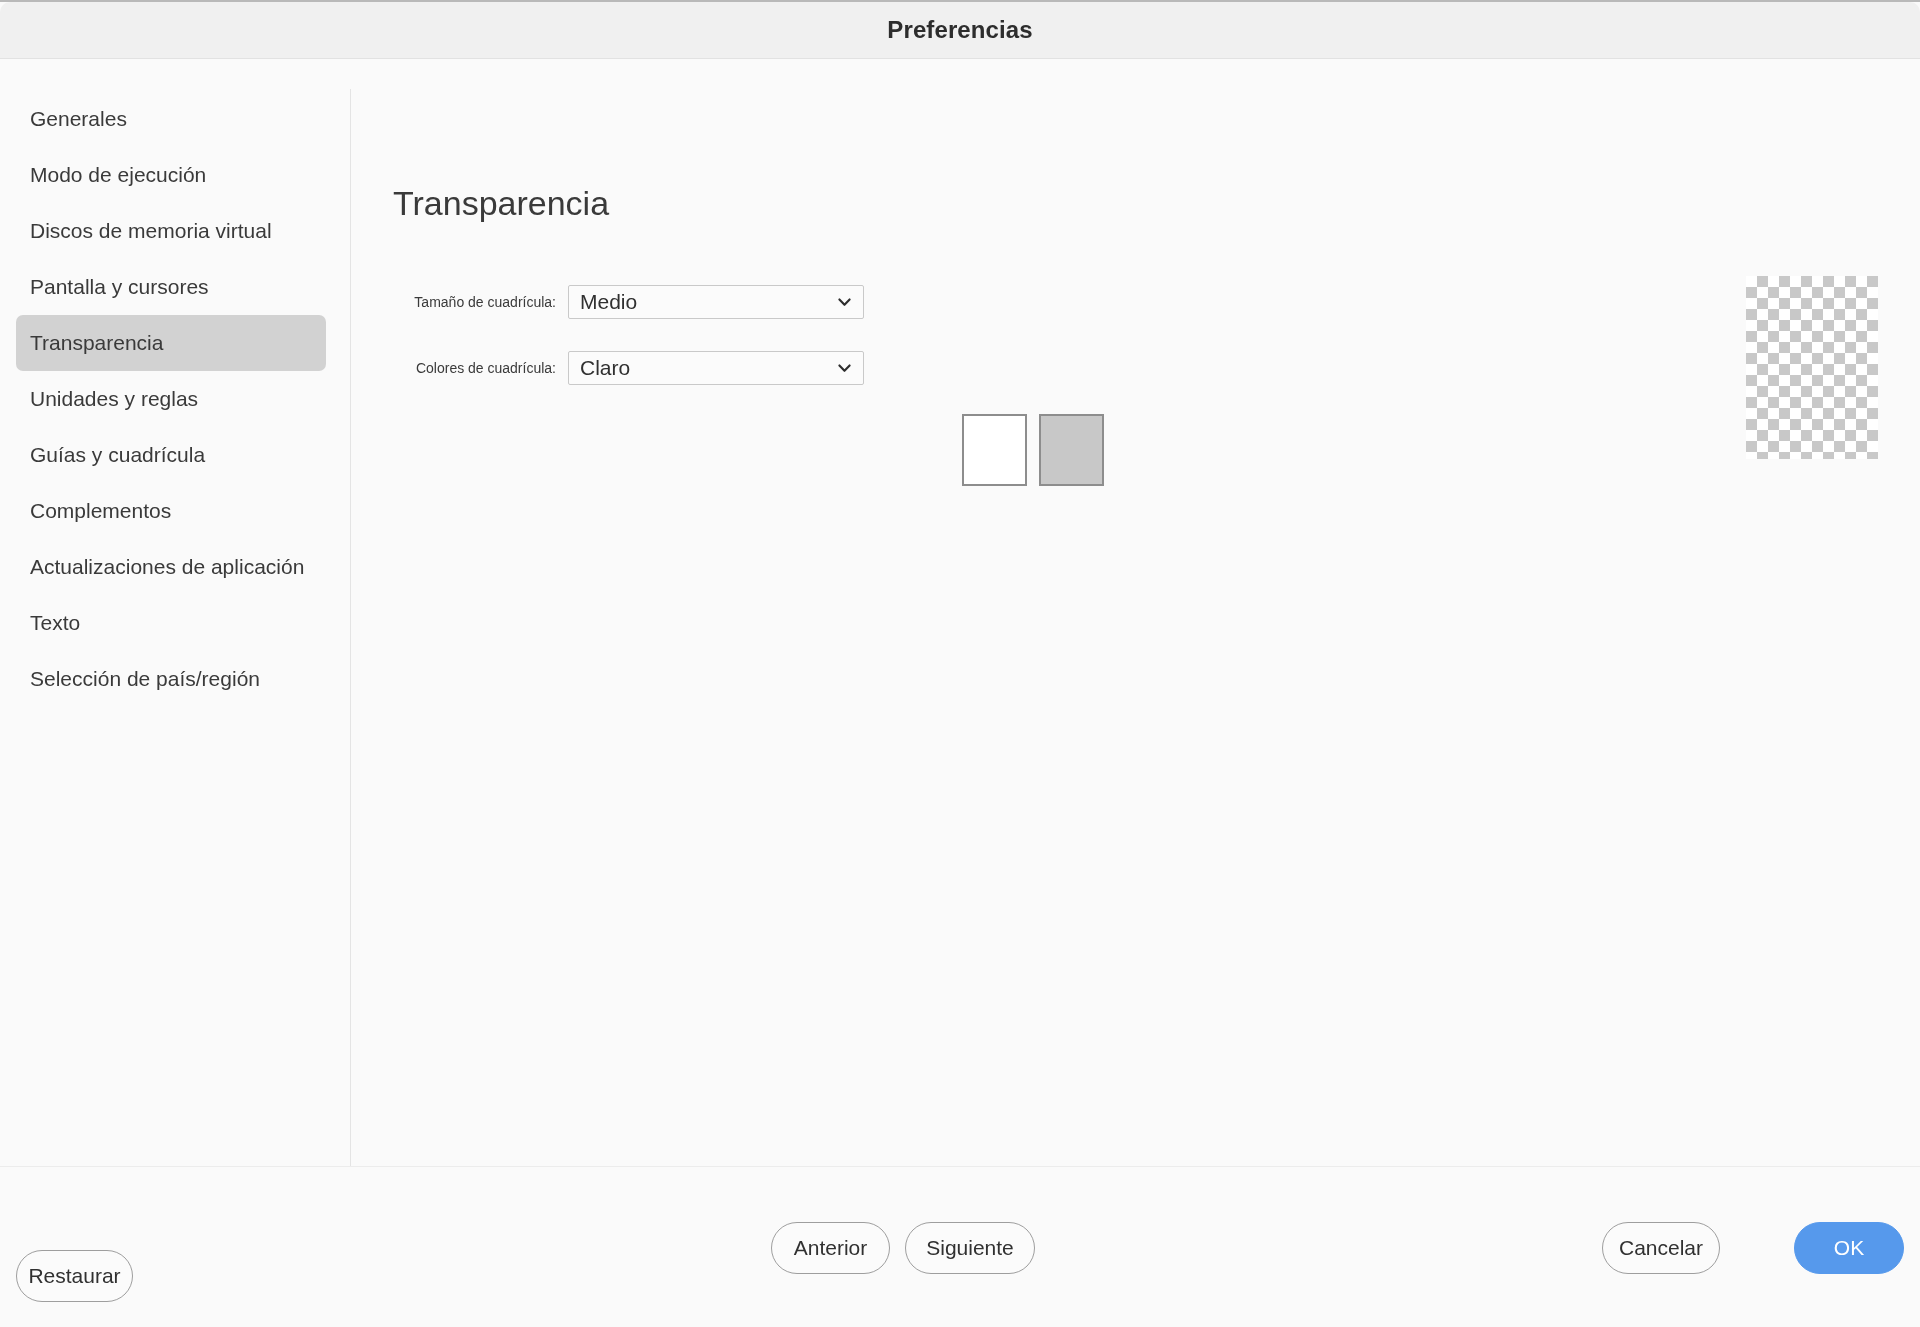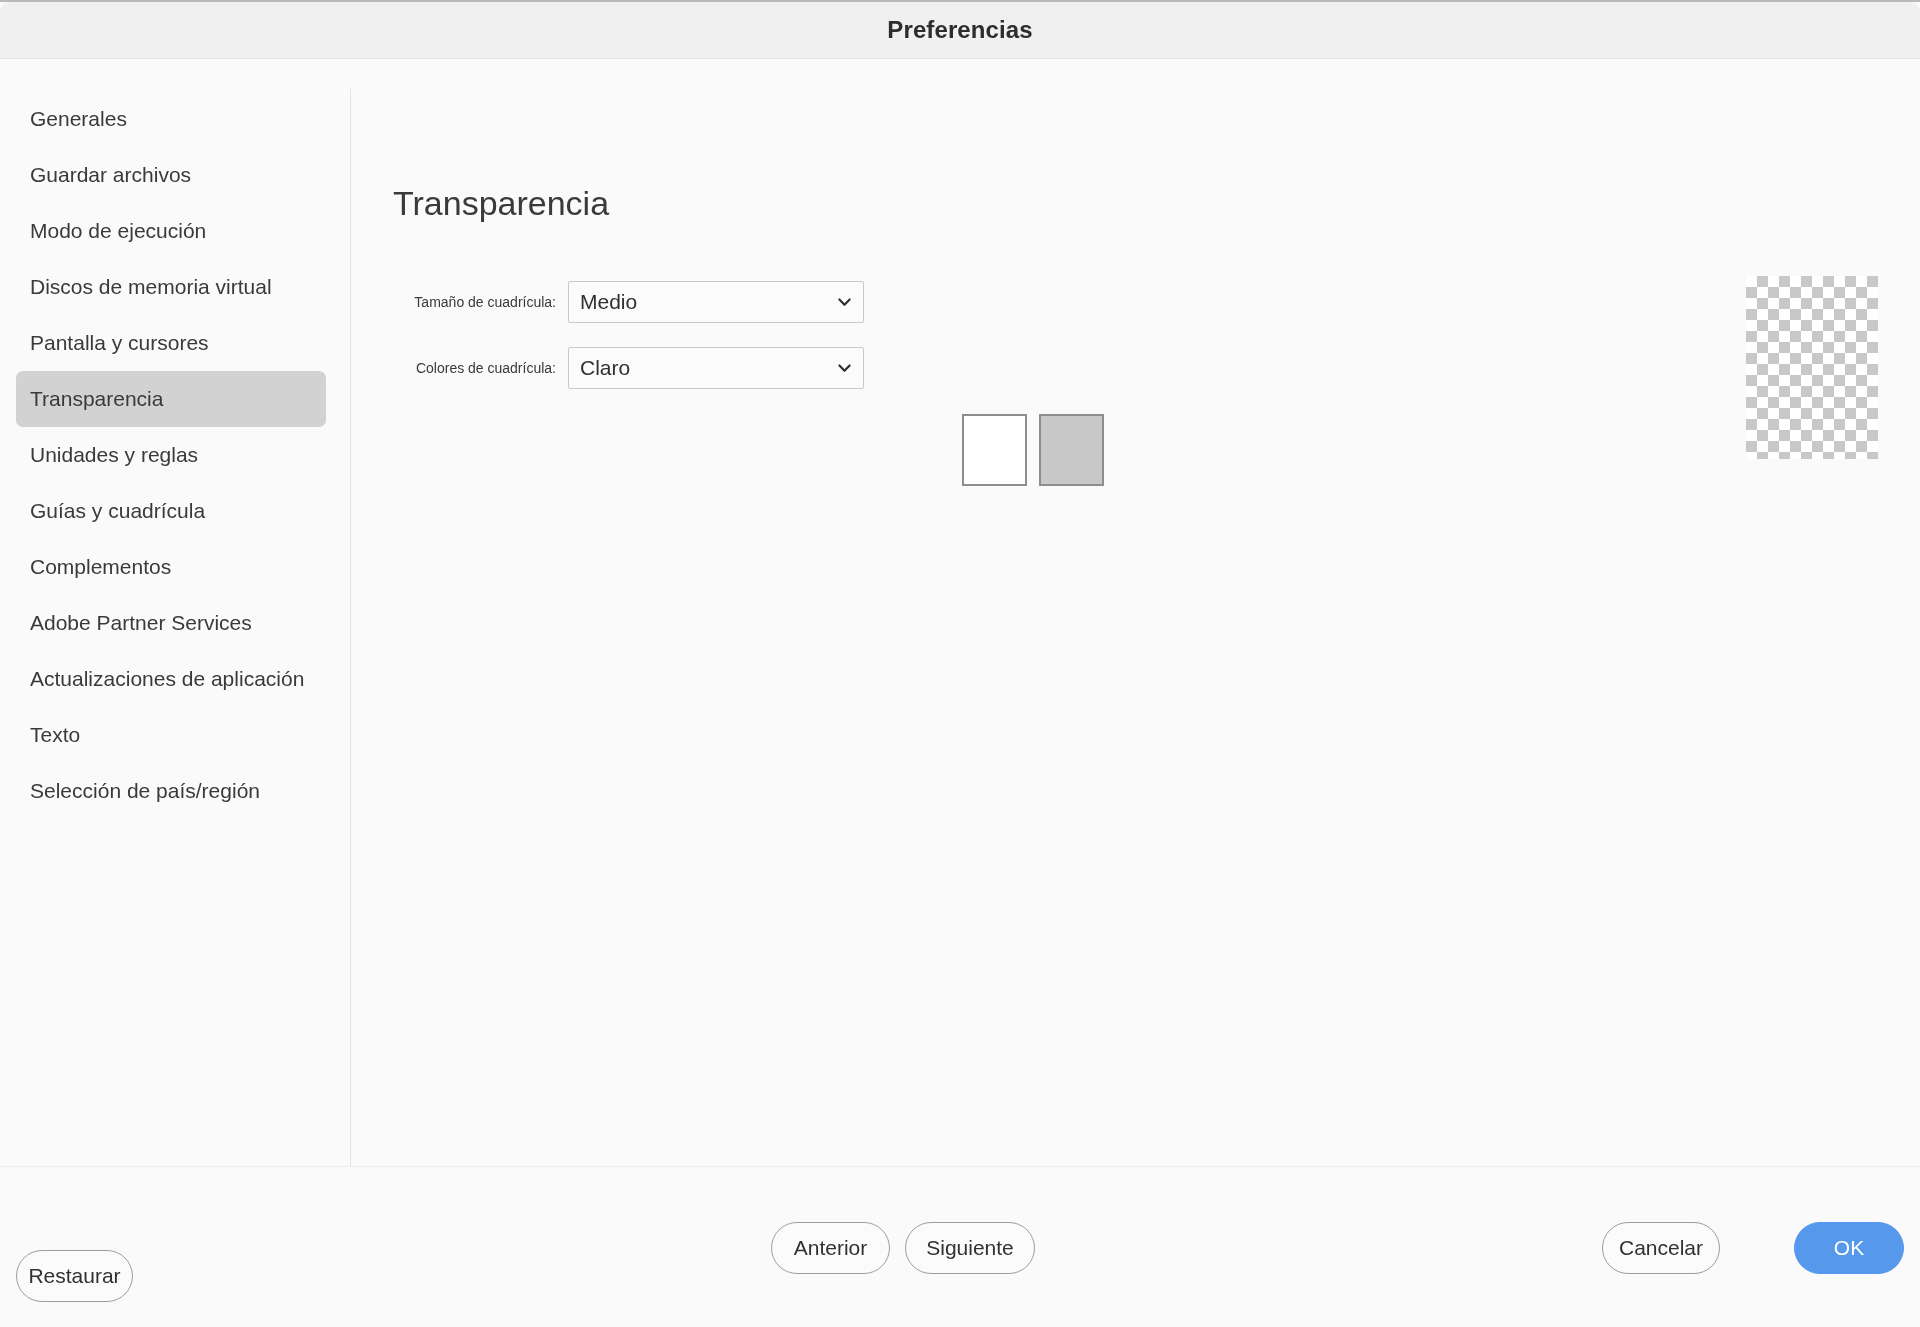--- a/index.html
+++ b/index.html
@@ -119,21 +119,21 @@
     text-align: right;
     padding-right: 12px;
     font-size: 14px;
     color: #3a3a3a;
     white-space: nowrap;
     padding-left: 48px;
   }
   .select-box {
     position: relative;
     width: 296px;
-    height: 42px;
+    height: 34px;
     background: #fbfbfb;
     border: 1px solid #c9c9c9;
     border-radius: 2px;
     display: flex;
     align-items: center;
     padding: 0 34px 0 11px;
     cursor: default;
   }
   .select-value {
     font-size: 21px;
@@ -225,45 +225,39 @@
   </div>
 
   <div class="body-area">
 
     <div class="sidebar">
       <div id="sidebar-list">
           <div class="sidebar-item">
             <span class="sidebar-item-label">Generales</span>
           </div>
           <div class="sidebar-item">
-            <span class="sidebar-item-label">Guardar archivos</span>
-          </div>
-          <div class="sidebar-item">
             <span class="sidebar-item-label">Modo de ejecución</span>
           </div>
           <div class="sidebar-item">
             <span class="sidebar-item-label">Discos de memoria virtual</span>
           </div>
           <div class="sidebar-item">
             <span class="sidebar-item-label">Pantalla y cursores</span>
           </div>
           <div class="sidebar-item selected">
             <span class="sidebar-item-label">Transparencia</span>
           </div>
           <div class="sidebar-item">
             <span class="sidebar-item-label">Unidades y reglas</span>
           </div>
           <div class="sidebar-item">
             <span class="sidebar-item-label">Guías y cuadrícula</span>
           </div>
           <div class="sidebar-item">
             <span class="sidebar-item-label">Complementos</span>
-          </div>
-          <div class="sidebar-item">
-            <span class="sidebar-item-label">Adobe Partner Services</span>
           </div>
           <div class="sidebar-item">
             <span class="sidebar-item-label">Actualizaciones de aplicación</span>
           </div>
           <div class="sidebar-item">
             <span class="sidebar-item-label">Texto</span>
           </div>
           <div class="sidebar-item">
             <span class="sidebar-item-label">Selección de país/región</span>
           </div>

